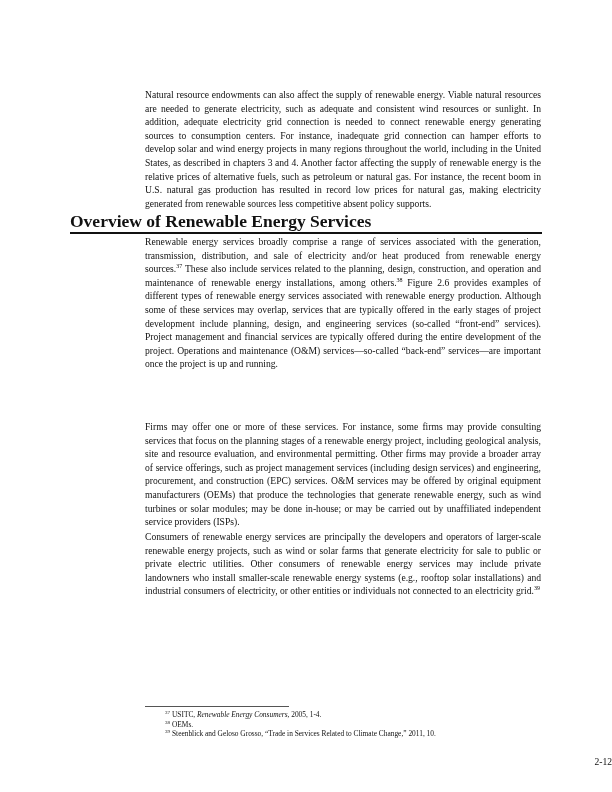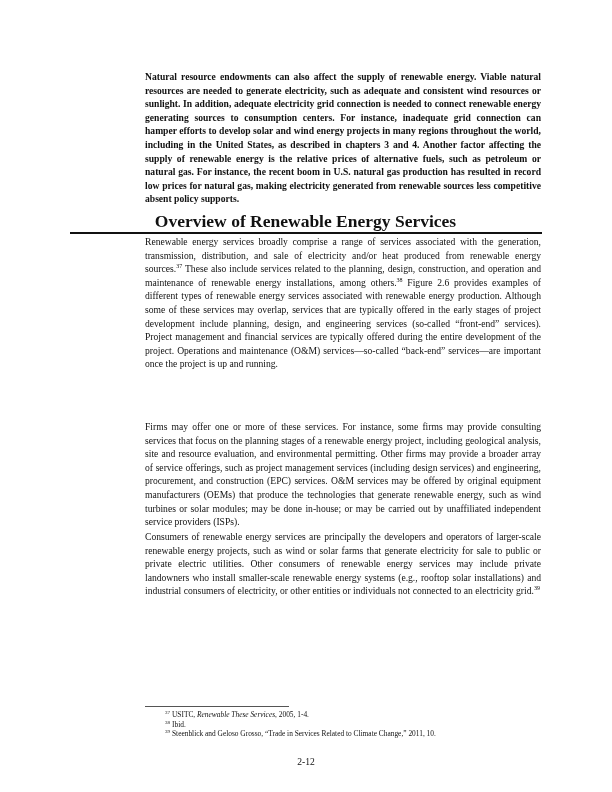--- a/index.html
+++ b/index.html
@@ -6,56 +6,56 @@
     body {
       width: 612px; height: 792px; position: relative; overflow: hidden;
       font-family: "Liberation Serif", serif; color: #111;
     }
     .para {
       position: absolute; left: 145px; width: 396px;
       font-size: 9.6px; line-height: 13.6px; text-align: justify;
       margin: 0;
     }
     .para sup { font-size: 6px; line-height: 0; vertical-align: 4px; }
-    #p1 { top: 70px; font-weight: bold; }
+    #p1 { top: 88px; }
     #p2 { top: 235px; }
     #p3 { top: 420px; }
     #p4 { top: 530px; }
     .heading {
       position: absolute; left: 70px; top: 211px; width: 471px;
-      font-size: 17.5px; font-weight: bold; line-height: 20px; margin: 0; text-align: center;
+      font-size: 17.5px; font-weight: bold; line-height: 20px; margin: 0;
     }
     .heading-rule {
       position: absolute; left: 70px; top: 232px; width: 472px; height: 1.5px; background: #111;
     }
     .fn-rule {
       position: absolute; left: 145px; top: 706px; width: 144px; height: 1px; background: #555;
     }
     .footnotes { position: absolute; left: 165px; top: 710px; font-size: 7.4px; line-height: 9.5px; }
     .footnote sup { font-size: 5px; vertical-align: 3px; line-height: 0; margin-right: 2px; }
     .page-number {
-      position: absolute; left: 0; width: 612px; top: 756px; text-align: center;
+      position: absolute; left: 0; width: 612px; top: 756px; text-align: right;
       font-size: 9.6px;
     }
   </style>
 </head>
 <body>
 
 <p id="p1" class="para">Natural resource endowments can also affect the supply of renewable energy. Viable natural resources are needed to generate electricity, such as adequate and consistent wind resources or sunlight. In addition, adequate electricity grid connection is needed to connect renewable energy generating sources to consumption centers. For instance, inadequate grid connection can hamper efforts to develop solar and wind energy projects in many regions throughout the world, including in the United States, as described in chapters 3 and 4. Another factor affecting the supply of renewable energy is the relative prices of alternative fuels, such as petroleum or natural gas. For instance, the recent boom in U.S. natural gas production has resulted in record low prices for natural gas, making electricity generated from renewable sources less competitive absent policy supports.</p>
 
 <h2 class="heading">Overview of Renewable Energy Services</h2>
 <div class="heading-rule"></div>
 
 <p id="p2" class="para"><span>Renewable energy services broadly comprise a range of services associated with the generation, transmission, distribution, and sale of electricity and/or heat produced from renewable energy sources.</span><sup>37</sup><span> These also include services related to the planning, design, construction, and operation and maintenance of renewable energy installations, among others.</span><sup>38</sup><span> Figure 2.6 provides examples of different types of renewable energy services associated with renewable energy production. Although some of these services may overlap, services that are typically offered in the early stages of project development include planning, design, and engineering services (so-called “front-end” services). Project management and financial services are typically offered during the entire development of the project. Operations and maintenance (O&amp;M) services—so-called “back-end” services—are important once the project is up and running.</span></p>
 
 <p id="p3" class="para">Firms may offer one or more of these services. For instance, some firms may provide consulting services that focus on the planning stages of a renewable energy project, including geological analysis, site and resource evaluation, and environmental permitting. Other firms may provide a broader array of service offerings, such as project management services (including design services) and engineering, procurement, and construction (EPC) services. O&amp;M services may be offered by original equipment manufacturers (OEMs) that produce the technologies that generate renewable energy, such as wind turbines or solar modules; may be done in-house; or may be carried out by unaffiliated independent service providers (ISPs).</p>
 
 <p id="p4" class="para"><span>Consumers of renewable energy services are principally the developers and operators of larger-scale renewable energy projects, such as wind or solar farms that generate electricity for sale to public or private electric utilities. Other consumers of renewable energy services may include private landowners who install smaller-scale renewable energy systems (e.g., rooftop solar installations) and industrial consumers of electricity, or other entities or individuals not connected to an electricity grid.</span><sup>39</sup></p>
 
 <div class="fn-rule"></div>
 
 <div class="footnotes">
-  <div class="footnote"><sup>37</sup><span>USITC, </span><i>Renewable These Services</i><span>, 2005, 1-4.</span></div>
-  <div class="footnote"><sup>38</sup><span>Ibid.</span></div>
+  <div class="footnote"><sup>37</sup><span>USITC, </span><i>Renewable Energy Consumers</i><span>, 2005, 1-4.</span></div>
+  <div class="footnote"><sup>38</sup><span>OEMs.</span></div>
   <div class="footnote"><sup>39</sup><span>Steenblick and Geloso Grosso, “Trade in Services Related to Climate Change,” 2011, 10.</span></div>
 </div>
 
 <div class="page-number">2-12</div>
 
 </body></html>

